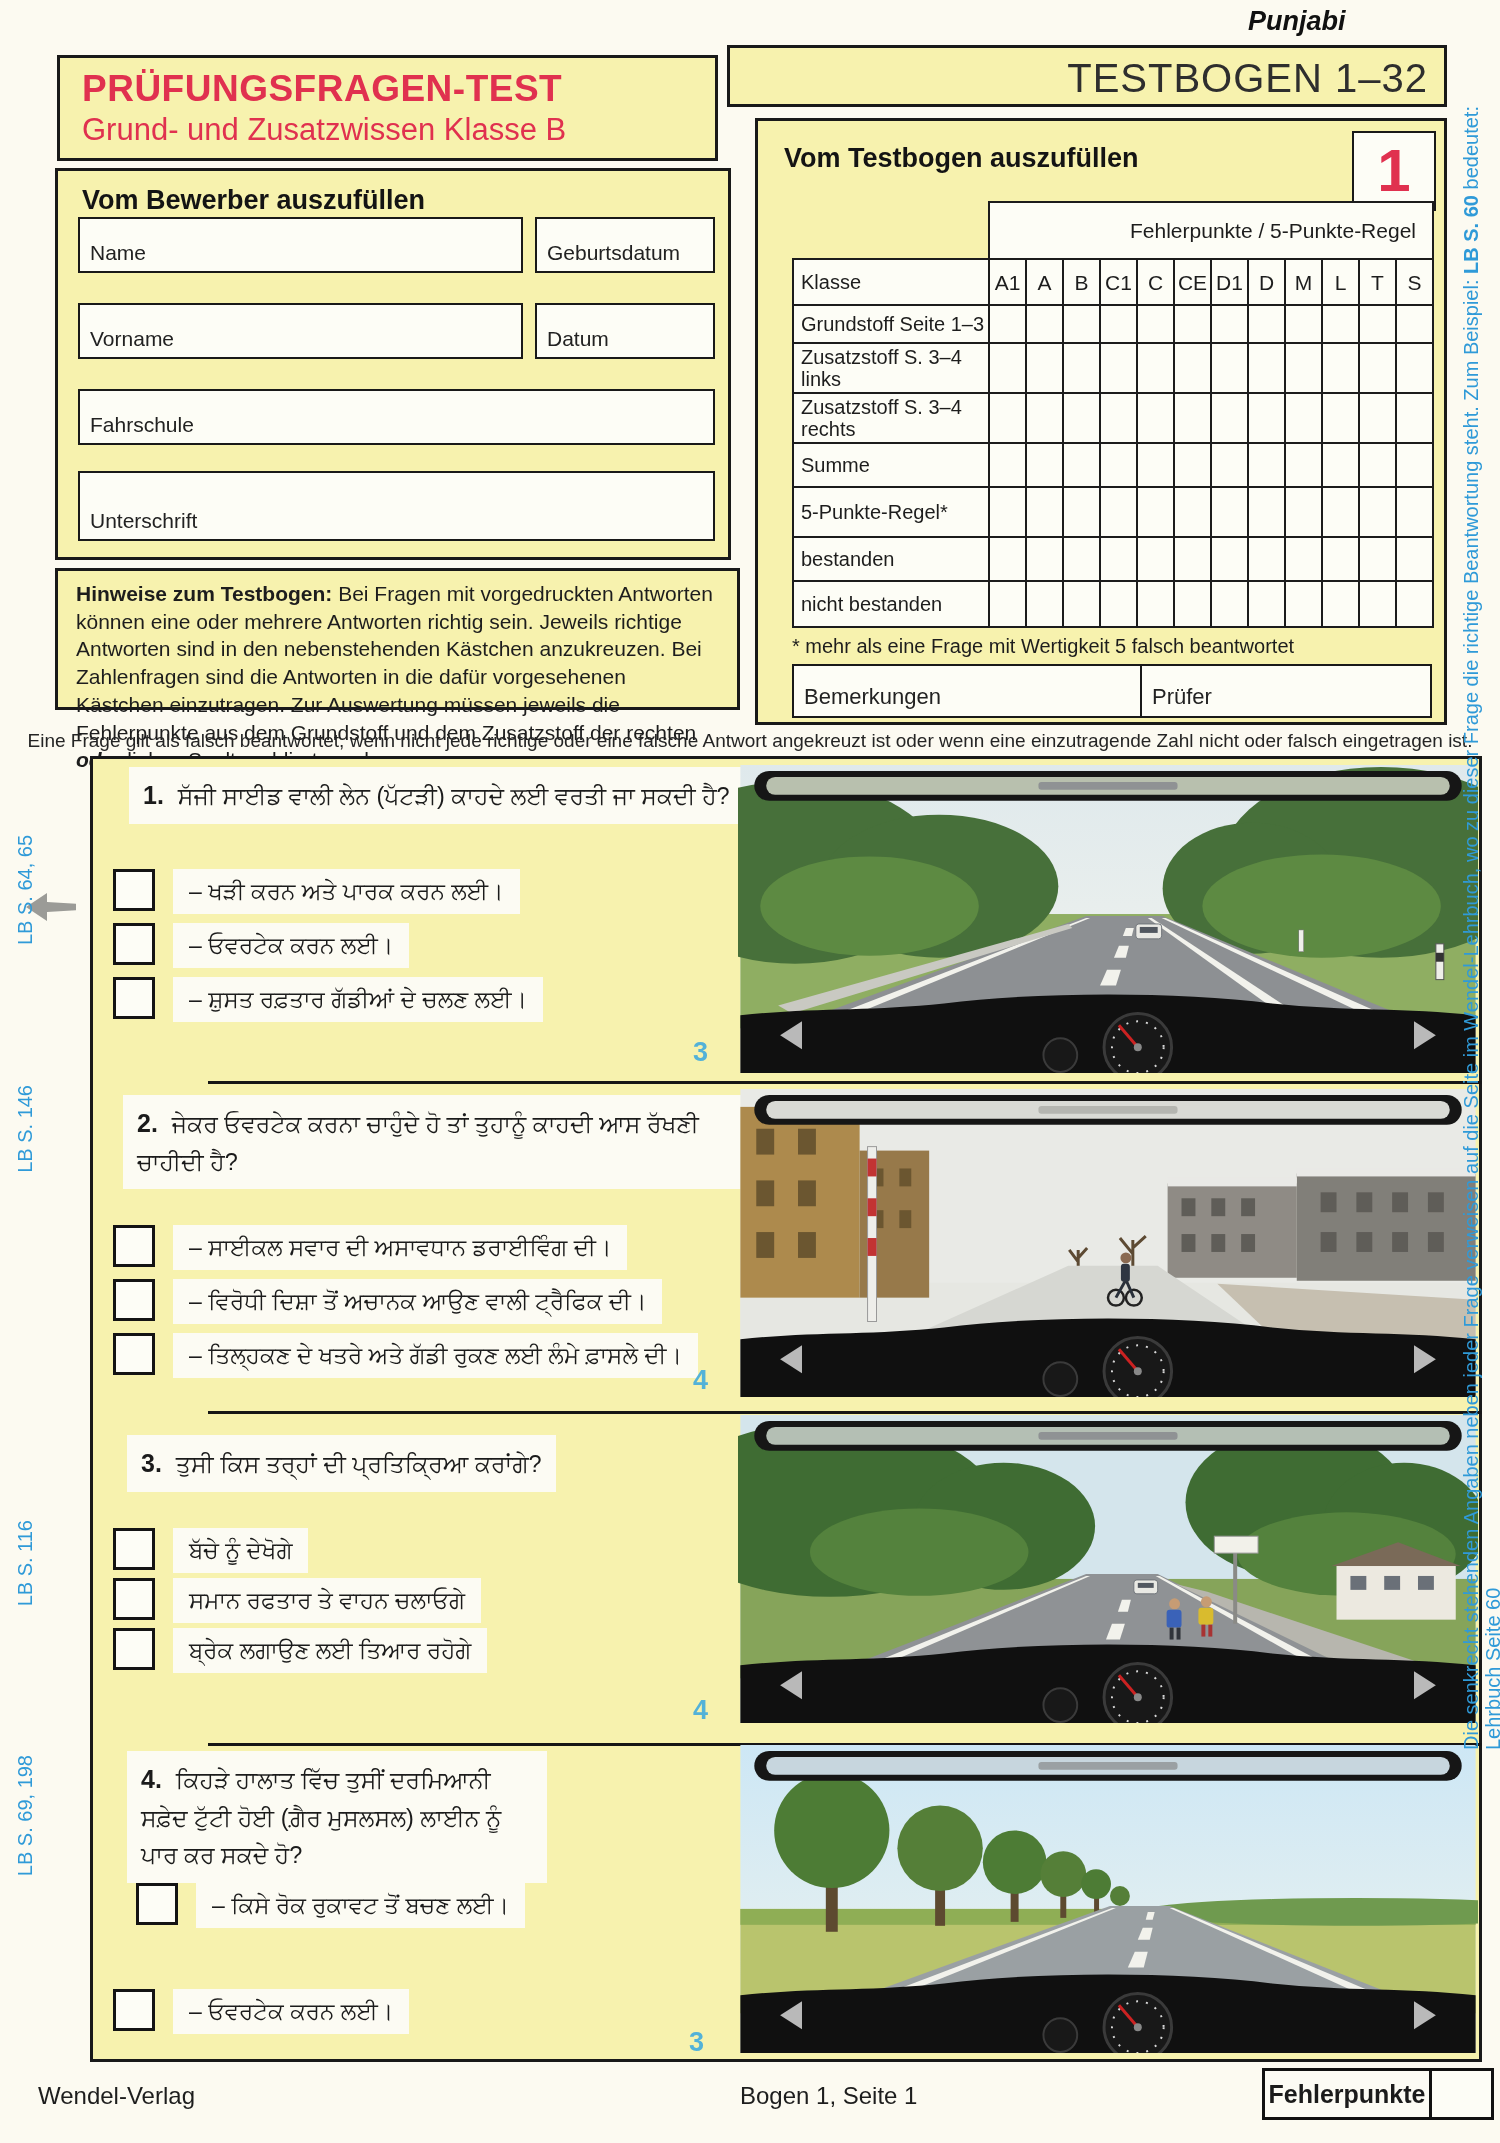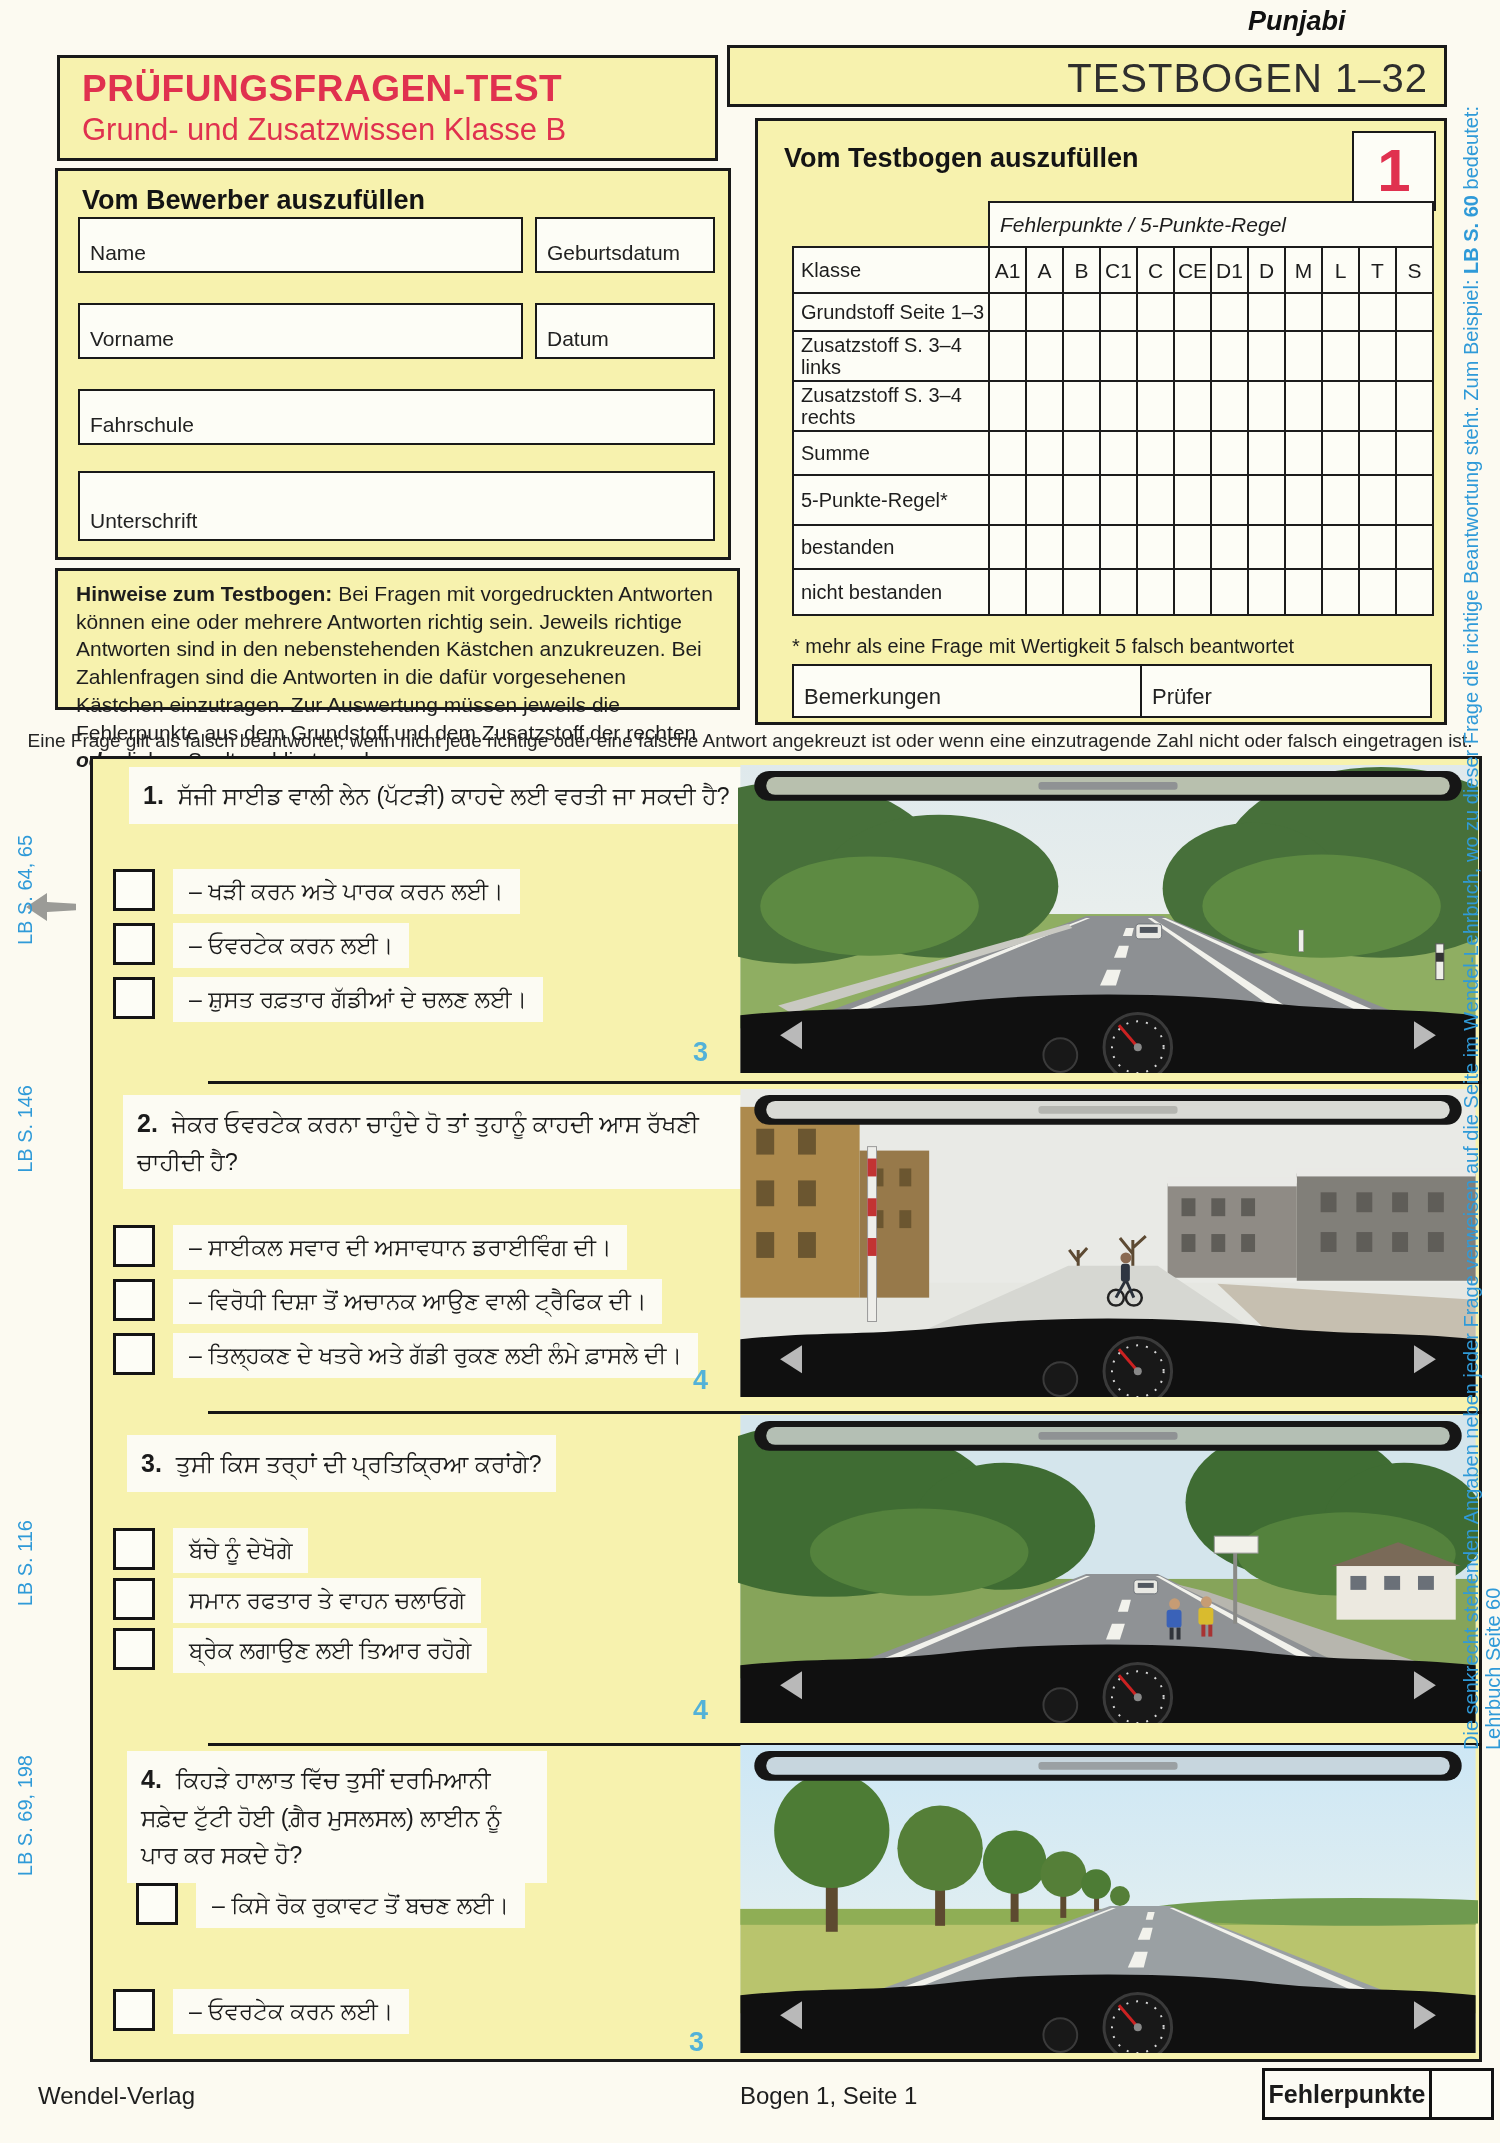--- a/index.html
+++ b/index.html
@@ -16,21 +16,21 @@
   .title1{font-weight:bold;font-size:37px;color:#e0314f;letter-spacing:.5px;line-height:1.15;}
   .title2{font-size:31px;color:#e0314f;line-height:1.2;}
   .boxtitle{font-weight:bold;font-size:27px;color:#141414;}
   .field-label{position:absolute;left:10px;bottom:6px;font-size:21px;color:#222;}
   .bignum{font-weight:bold;font-size:60px;color:#e0314f;text-align:center;line-height:76px;}
   table.ftable{border-collapse:collapse;table-layout:fixed;}
   table.ftable td{border:2.5px solid #1c1c1c;background:#fdfdf6;font-size:20px;color:#1d1d1d;
     padding:0 0 0 7px;line-height:1.1;vertical-align:middle;}
   table.ftable td.cc{text-align:center;padding:0;font-size:21px;}
   table.ftable td.nob{border:none;background:transparent;}
-  table.ftable td.span-h{text-align:left;font-size:21px;padding:10px;font-style:italic;}
+  table.ftable td.span-h{text-align:right;font-size:21px;padding:16px;}
   .footnote{font-size:20px;color:#1d1d1d;}
   .hints{font-size:21px;line-height:1.32;color:#1d1d1d;text-align:left;}
   .hints b{font-weight:bold;}
   .scoring-note{font-size:19px;color:#242424;text-align:center;width:100%;}
   .vtext{writing-mode:vertical-rl;transform:rotate(180deg);}
   .vref{color:#2f9ad8;font-size:20px;white-space:nowrap;}
   .vnote{color:#2f9ad8;font-size:20px;line-height:1.1;}
   .vnote .b{font-weight:bold;}
   .qhead{position:absolute;background:#fcfbf3;padding:8px 14px;line-height:1.6;}
   .qnum{font-weight:bold;font-size:25px;margin-right:14px;}

